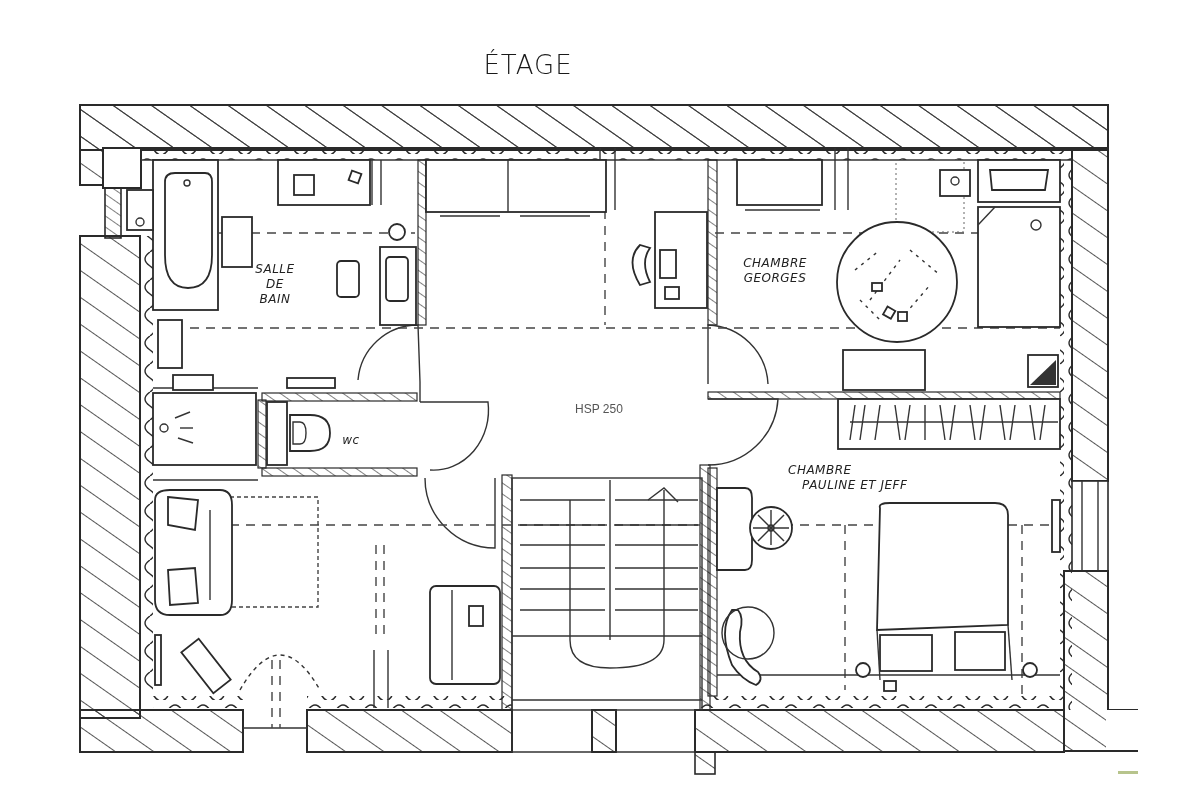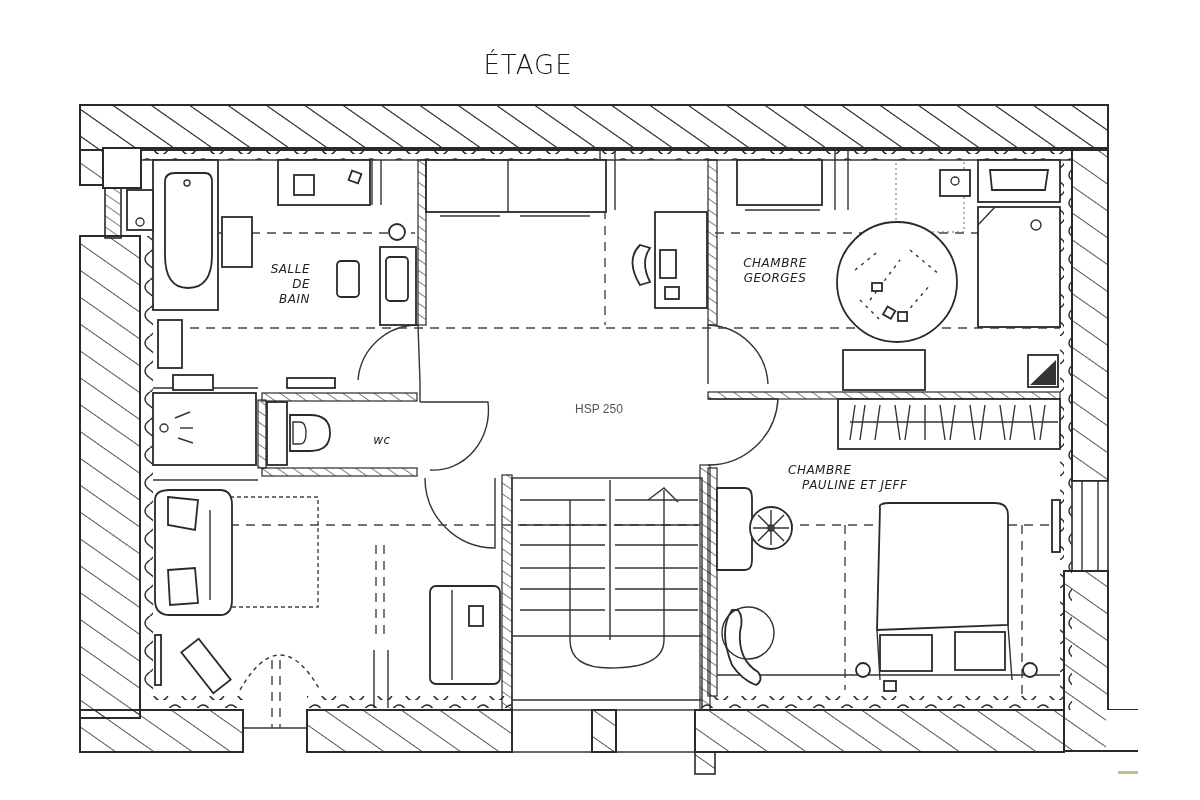--- a/index.html
+++ b/index.html
@@ -271,26 +271,26 @@
     </g>
     <path class="thin" d="M570 500 L570 640 Q570 668 610 668 Q664 668 664 640 L664 490"></path>
     <path class="thin" d="M648 500 L664 488 L678 502"></path>
   </g>
 
   <g>
     <rect x="1106" y="710" width="32" height="40" fill="#fff" stroke="none"></rect>
   </g>
 </svg>
 
-<div class="label" style="left:240px; top:262px; width:70px;text-align:right;">
+<div class="label" style="left:240px; top:262px; width:70px;">
   <div>SALLE</div>
   <div>DE</div>
   <div>BAIN</div>
 </div>
-<div class="label" style="left:362px; top:433px; width:40px; text-transform:lowercase;">
+<div class="label" style="left:331px; top:433px; width:40px; text-transform:lowercase;">
   <div>WC</div>
 </div>
 <div class="label" style="left:735px; top:256px; width:80px;">
   <div>CHAMBRE</div>
   <div>GEORGES</div>
 </div>
 <div class="label" style="left:788px; top:463px; width:160px; text-align:left;">
   <div>CHAMBRE</div>
   <div style="padding-left:14px;">PAULINE ET JEFF</div>
 </div>

